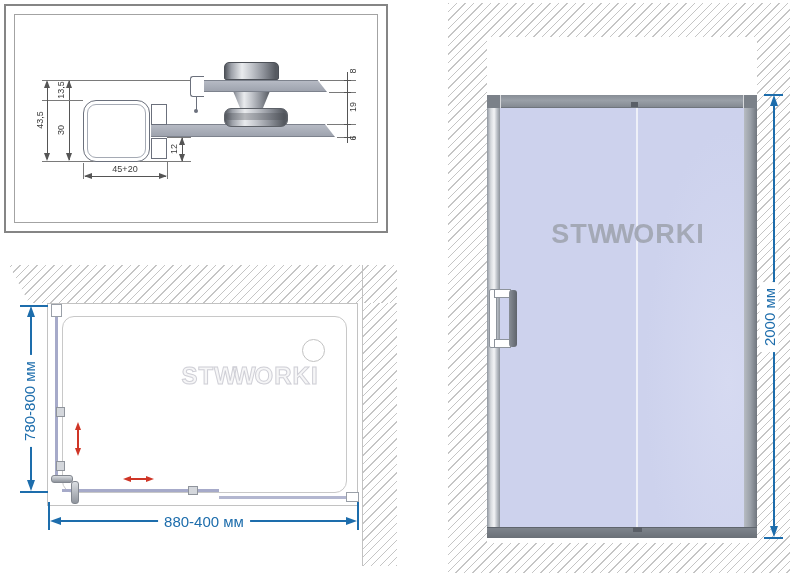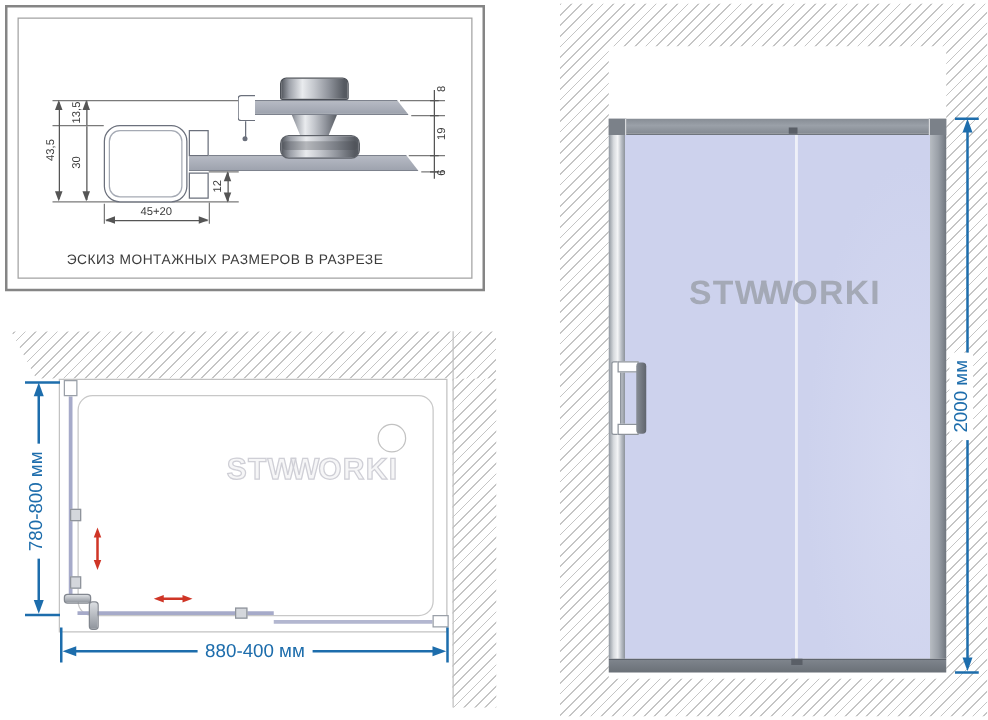--- a/index.html
+++ b/index.html
@@ -106,21 +106,20 @@
 
   <span class="lbl rot" style="left:40px;top:120px;">43,5</span>
   <span class="lbl rot" style="left:61px;top:90px;">13,5</span>
   <span class="lbl rot" style="left:61px;top:130px;">30</span>
   <span class="lbl rot" style="left:174px;top:149px;">12</span>
   <span class="lbl" style="left:125px;top:169px;">45+20</span>
   <span class="lbl rot" style="left:353px;top:71px;">8</span>
   <span class="lbl rot" style="left:353px;top:107px;">19</span>
   <span class="lbl rot" style="left:353px;top:138px;">6</span>
 
-  <div class="caption" style="left:30px;top:202px;width:300px;">ЭСКИЗ МОНТАЖНЫХ РАЗМЕРОВ В РАЗРЕЗЕ</div>
 
   <div class="abs hatch" style="left:3px;top:265px;width:394px;height:38px;clip-path:polygon(6px 0,100% 0,100% 100%,26px 100%);"></div>
   <div class="abs hatch" style="left:362px;top:303px;width:35px;height:263px;"></div>
   <div class="abs" style="left:362px;top:265px;width:1px;height:301px;background:#c2c2c2;"></div>
 
   <div class="abs" style="left:47px;top:303px;width:311px;height:203px;border:1px solid #c2c2c2;background:#fff;"></div>
   <div class="abs" style="left:62px;top:316px;width:285px;height:177px;border:1px solid #c8c8c8;border-radius:12px;background:#fff;"></div>
   <div class="abs" style="left:302px;top:339px;width:23px;height:23px;border:1px solid #c2c2c2;border-radius:50%;background:#fff;"></div>
 
   <div class="logo logo-plan" style="left:150px;top:362px;width:200px;">

